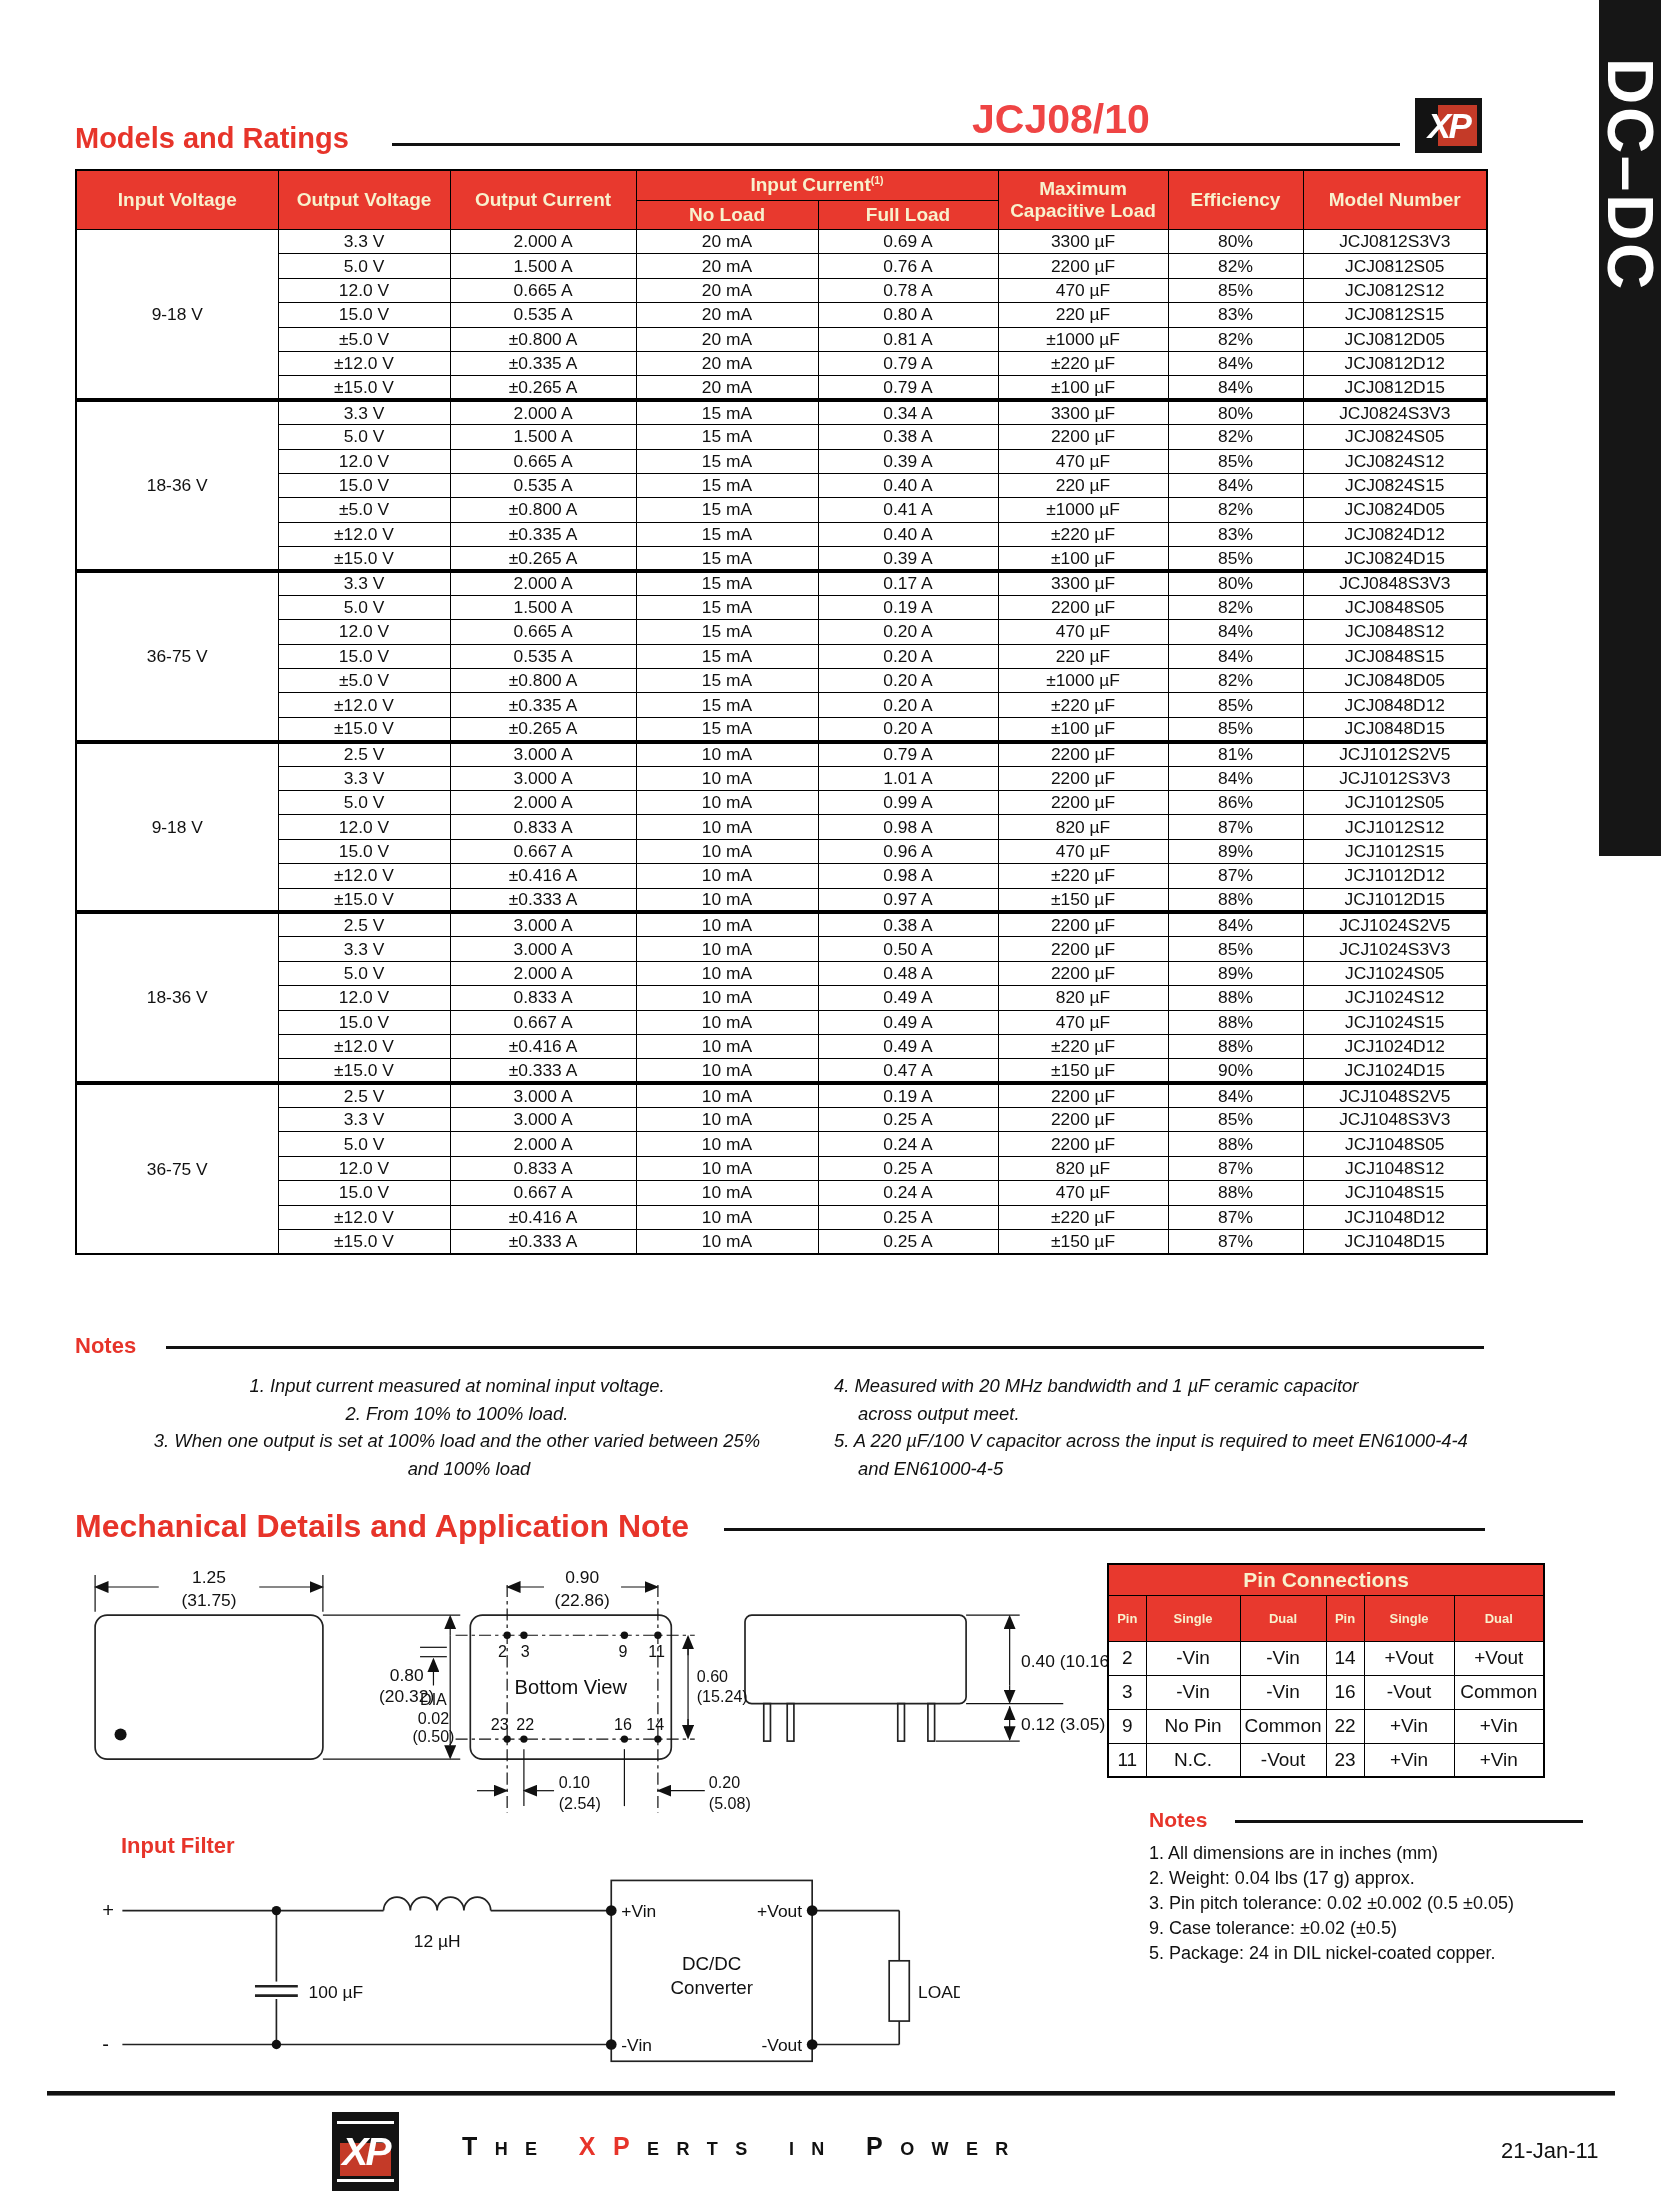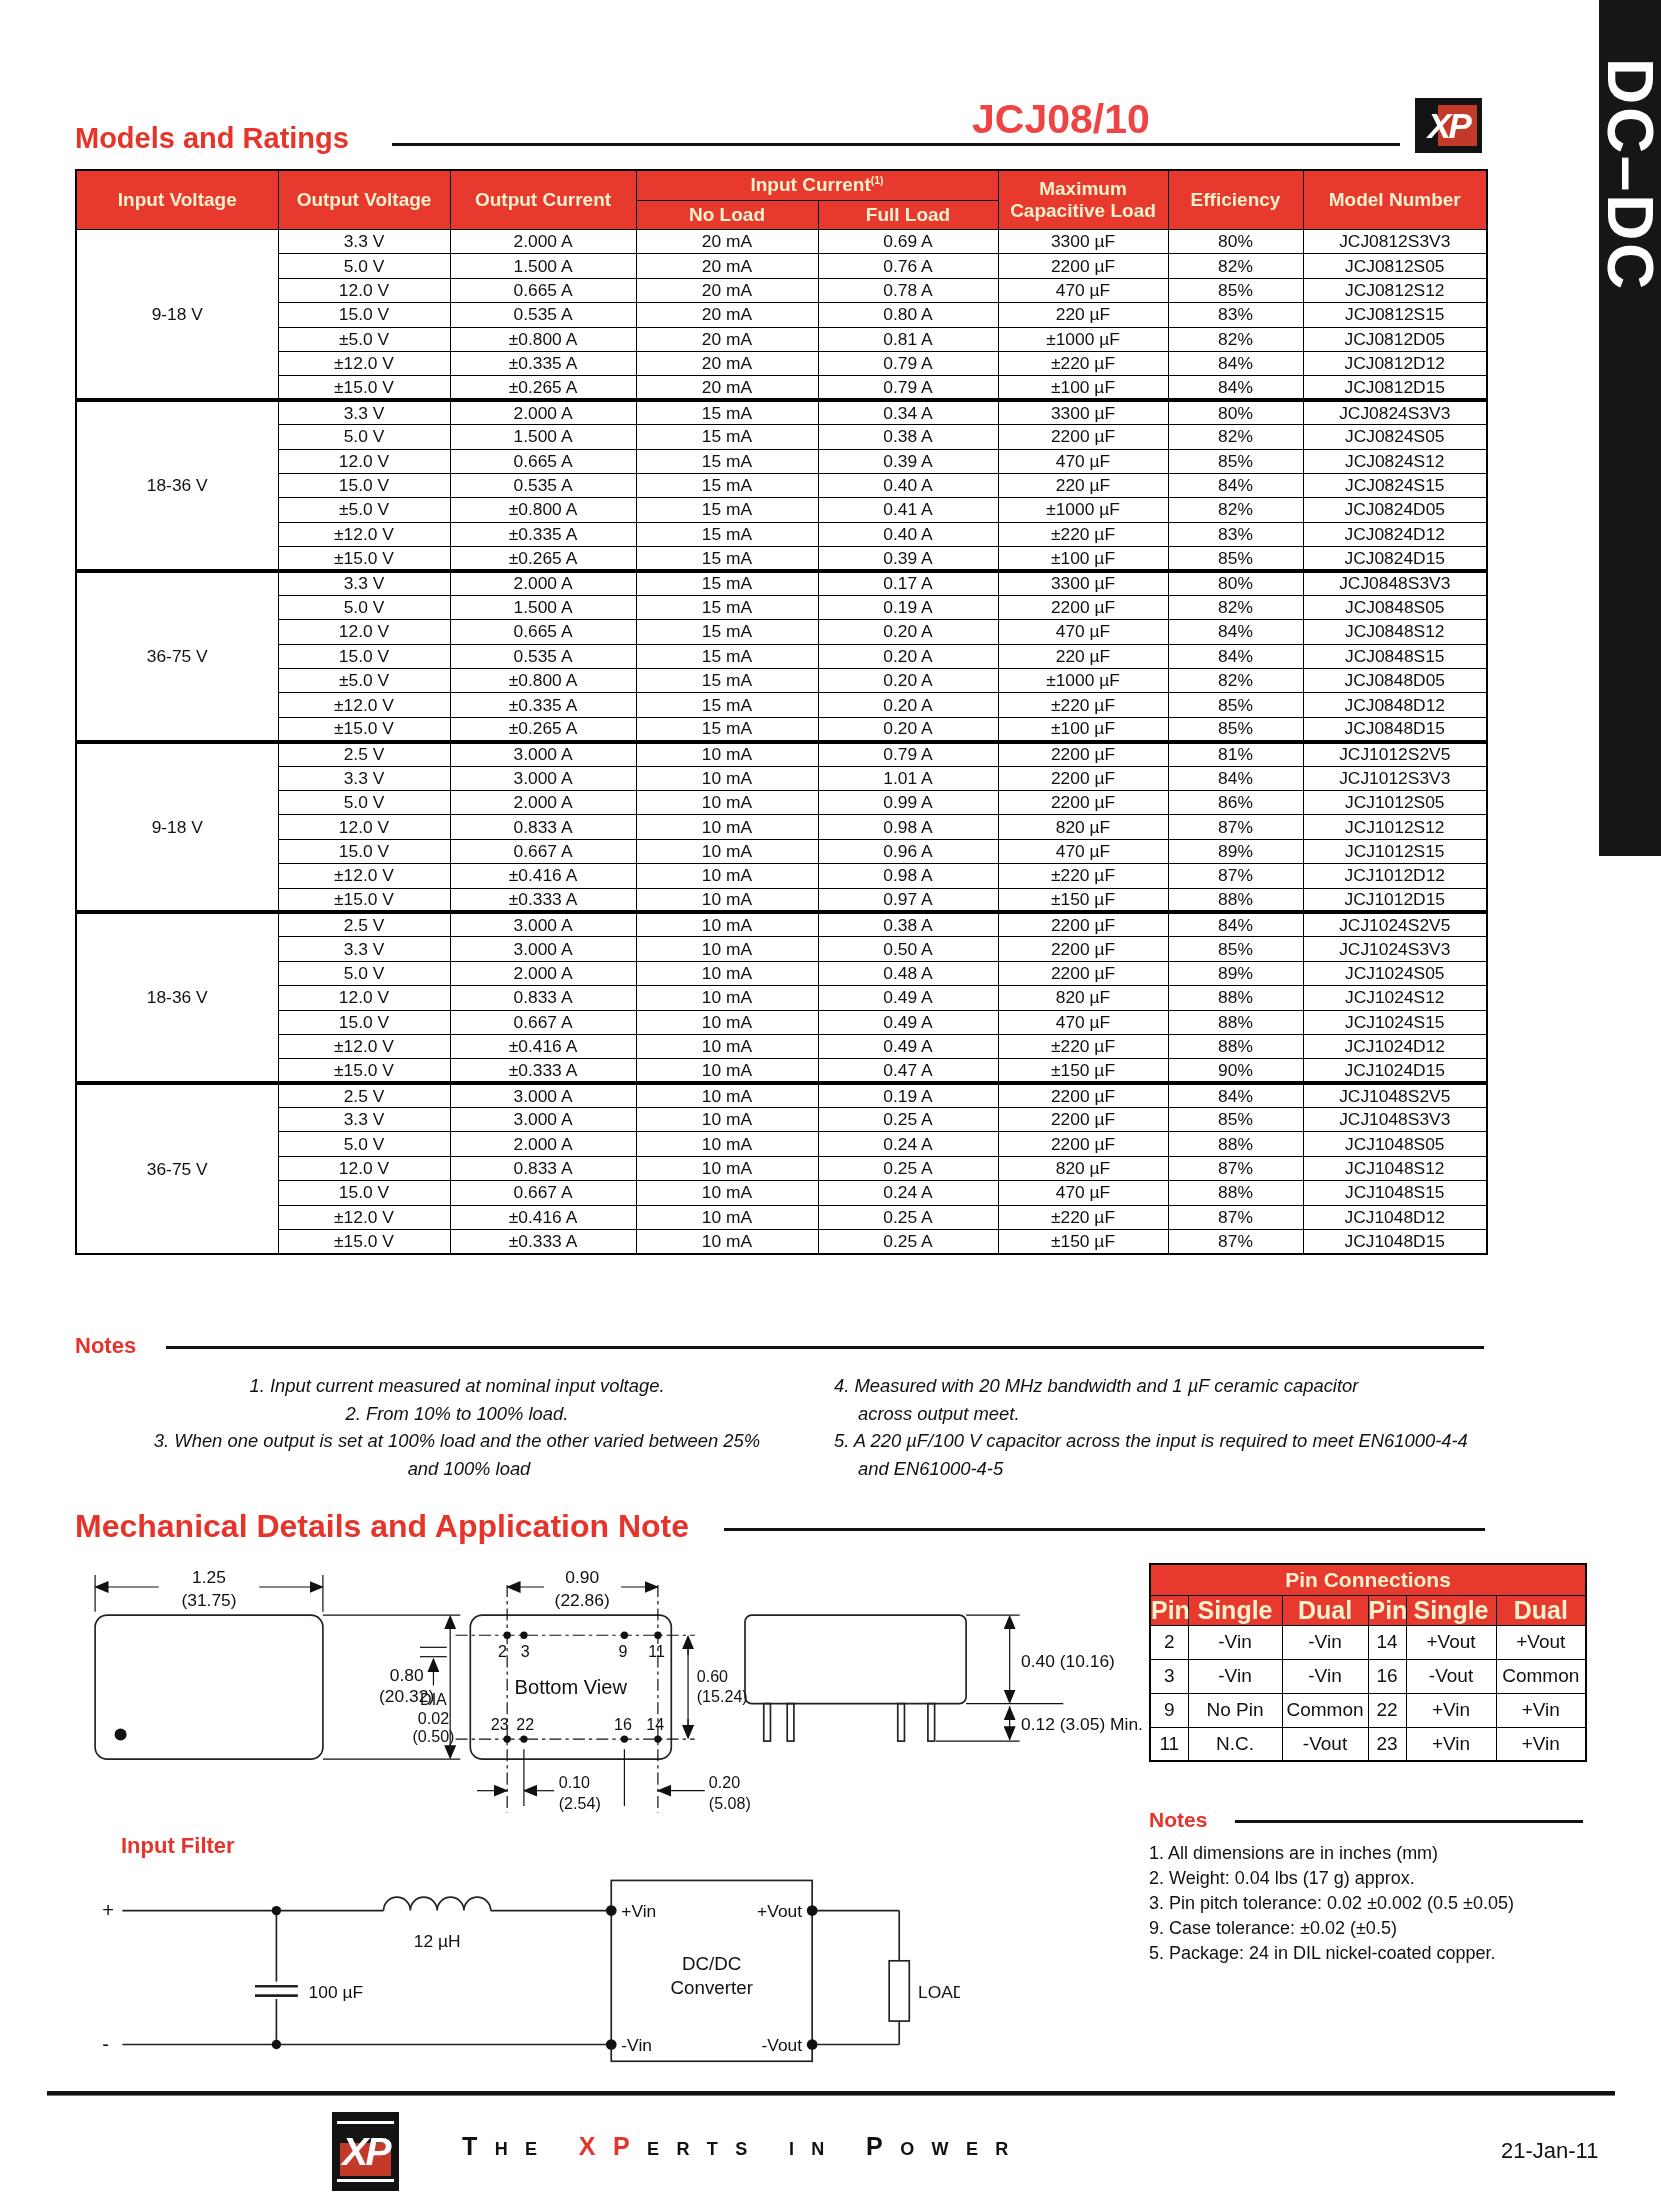--- a/index.html
+++ b/index.html
@@ -55,26 +55,26 @@
   .notes-col { position:absolute; font-style:italic; font-size:18.4px; line-height:27.5px; color:#111; }
   .notes-elec-left  { left:75px;  top:1372px; width:764px;text-align:center; }
   .notes-elec-right { left:834px; top:1372px; width:677px; }
   .note-item .cont { padding-left:24px; }
   
   .h-mech { position:absolute; left:75px; top:1508px; font-size:32px; font-weight:bold; color:#e7342a; }
   .h-mech-line { position:absolute; left:724px; top:1528px; width:761px; height:3.4px; background:#111; }
   .mech-svg { position:absolute; left:75px; top:1548px; }
   .mech-svg text { font-family:"Liberation Sans",sans-serif; fill:#111; }
   
-  .pin-table { position:absolute; left:1149px; top:1563px; width:436px; border:2.7px solid #000; }
+  .pin-table { position:absolute; left:1107px; top:1563px; width:436px; border:2.7px solid #000; }
   .pin-table th {
     background:#e8392e; color:#f8f1cd; font-weight:bold; border:1.3px solid #000;
   }
   .pin-table th.title { font-size:21px; height:31px; }
-  .pin-table thead tr.hdr th { font-size:25px; height:30px; }
+  .pin-table thead tr.hdr th { font-size:13px; height:46px; }
   .pin-table td {
     height:34px; text-align:center; vertical-align:middle; font-size:19px;
     border:1.3px solid #000; background:#fff;
   }
   .pc-pin{width:38px}.pc-s1{width:94px}.pc-d1{width:86px}.pc-pin2{width:38px}.pc-s2{width:90px}.pc-d2{width:90px}
   
   .h-mnotes { position:absolute; left:1149px; top:1808px; font-size:21px; font-weight:bold; color:#e7342a; }
   .h-mnotes-line { position:absolute; left:1235px; top:1820px; width:348px; height:2.7px; background:#111; }
   .notes-mech { position:absolute; left:1149px; top:1841px; width:469px; font-size:18px; line-height:25px; }
   

